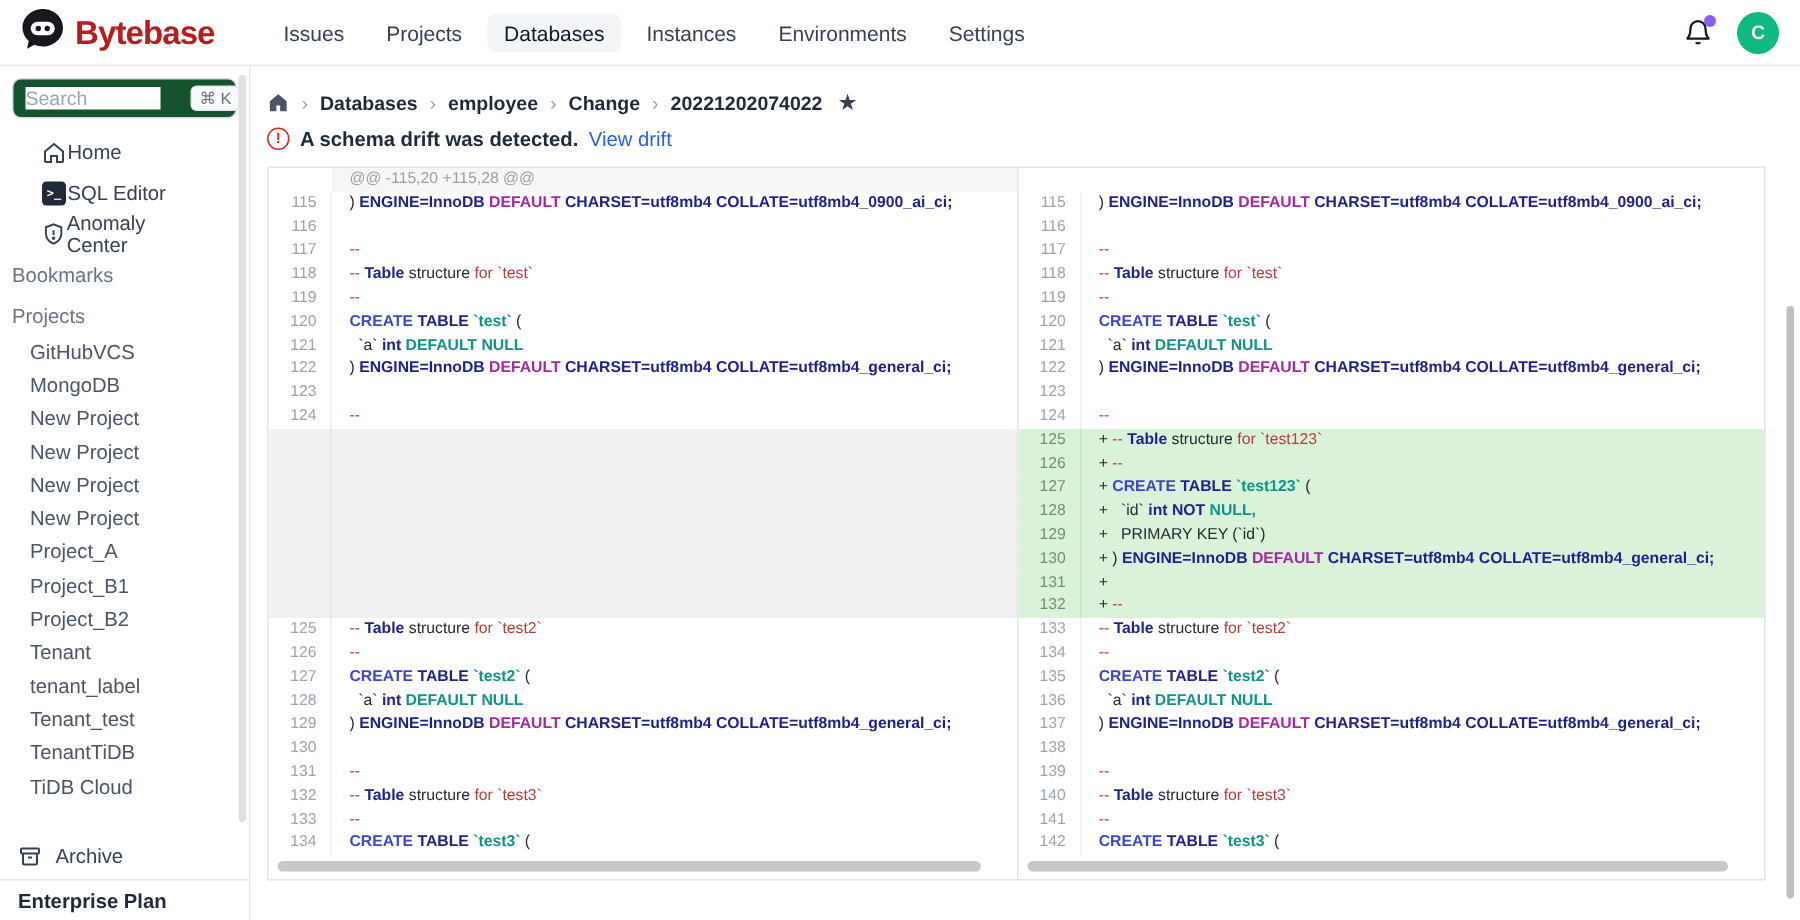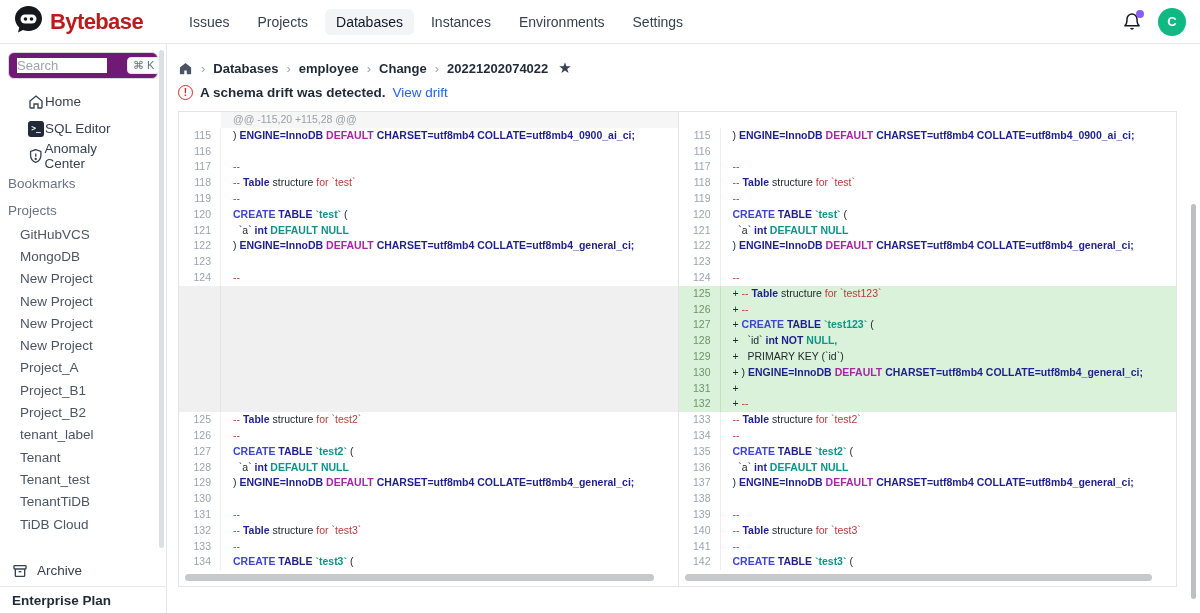--- a/index.html
+++ b/index.html
@@ -18,21 +18,21 @@
   .bell-dot { position:absolute; top:-1px; right:-2px; width:8px; height:8px; border-radius:50%; background:#8b5cf6; }
   .avatar { width:28px; height:28px; border-radius:50%; background:#10b981; color:#fff; font-size:13px; font-weight:700;
             display:flex; align-items:center; justify-content:center; cursor:pointer; }
 
   
   .layout { display:flex; height:569px; }
   .sidebar { width:167px; flex:0 0 167px; border-right:1px solid #e5e7eb; position:relative; padding-top:8px; }
   .main { flex:1; position:relative; padding:12px 0 0 11px; }
 
   
-  .search-box { margin:0 8px; height:27px; border:1px solid #d7dbe0; border-radius:6px; background:#701a75;
+  .search-box { margin:0 8px; height:27px; border:1px solid #d7dbe0; border-radius:6px; background:#14532d;
                 display:flex; align-items:center; padding:0 5px 0 8px;gap:20px; }
   .search-box input { border:none; outline:none; width:90px; font-size:13px; color:#374151;
                       font-family:"Liberation Sans", sans-serif; }
   .search-box input::placeholder { color:#9ca3af; }
   .kbd { margin-left:auto; font-size:11px; color:#6b7280; border:1px solid #e5e7eb; background:#f9fafb;
          border-radius:4px; padding:1px 5px; white-space:nowrap; }
   .side-item { display:flex; align-items:center; gap:1px; height:27px; padding:0 28px; font-size:13.5px;
                color:#374151; cursor:pointer; }
   .side-label { height:25px; display:flex; align-items:center; padding:0 8px; font-size:13.5px; color:#6b7280; margin-top:2px; }
   .proj-item { height:22.3px; display:flex; align-items:center; padding:0 8px 0 20px; font-size:13.5px; color:#4b5563; cursor:pointer; }
@@ -150,22 +150,22 @@
       <div id="proj-list">
           <div class="proj-item">GitHubVCS</div>
           <div class="proj-item">MongoDB</div>
           <div class="proj-item">New Project</div>
           <div class="proj-item">New Project</div>
           <div class="proj-item">New Project</div>
           <div class="proj-item">New Project</div>
           <div class="proj-item">Project_A</div>
           <div class="proj-item">Project_B1</div>
           <div class="proj-item">Project_B2</div>
+          <div class="proj-item">Tenant</div>
           <div class="proj-item">tenant_label</div>
-          <div class="proj-item">Tenant</div>
           <div class="proj-item">Tenant_test</div>
           <div class="proj-item">TenantTiDB</div>
           <div class="proj-item">TiDB Cloud</div>
         </div>
     </div>
     <div class="archive-row">
       <svg width="16" height="16" viewBox="0 0 24 24" fill="none" stroke="#374151" stroke-width="2">
         <rect x="3" y="4" width="18" height="5" rx="1"></rect>
         <path d="M5 9 V19 a1 1 0 0 0 1 1 H18 a1 1 0 0 0 1 -1 V9"></path>
         <line x1="10" y1="13" x2="14" y2="13"></line>

